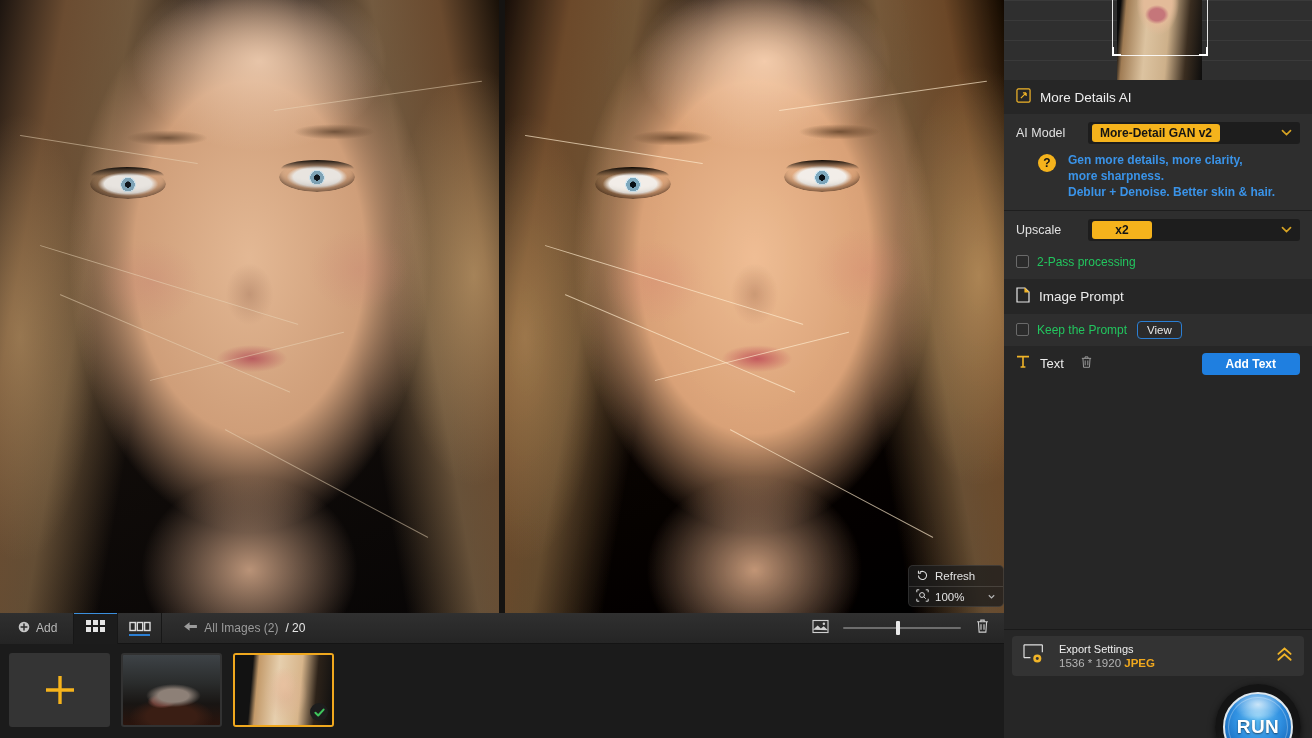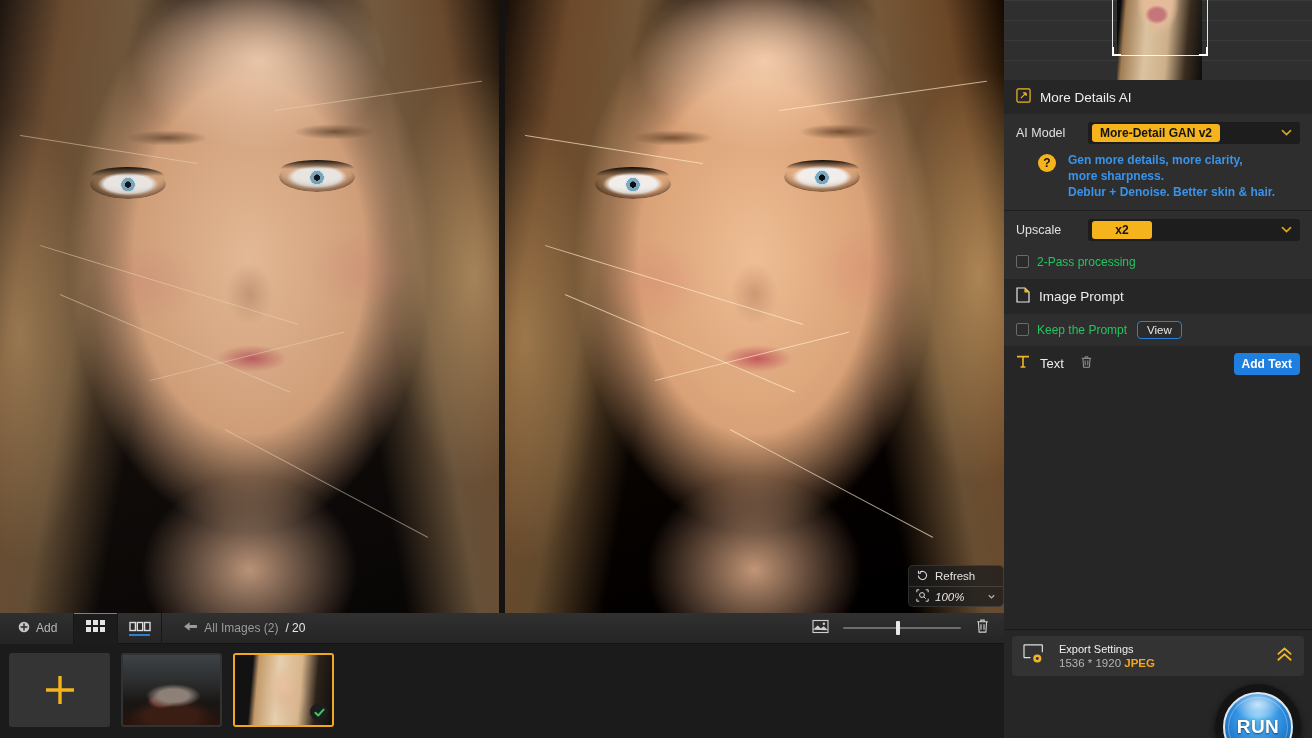--- a/index.html
+++ b/index.html
@@ -79,21 +79,21 @@
 
   
   .viewer-controls {
     position: absolute; right: 4px; bottom: 6px;
     width: 96px; border-radius: 5px; overflow: hidden;
     background: rgba(28,28,28,.78);
     border: 1px solid rgba(255,255,255,.1);
     font-size: 11.5px; color: #e2e2e2;
   }
   .vc-row { display: flex; align-items: center; gap: 6px; padding: 3px 7px; height: 20px; }
-  .vc-row + .vc-row { border-top: 1px solid rgba(255,255,255,.13); font-style: italic; }
+  .vc-row + .vc-row { border-top: 1px solid rgba(255,255,255,.13); }
   .vc-row svg { flex: 0 0 auto; }
   .vc-caret { margin-left: auto; }
 
   
   .filmbar {
     position: absolute; left: 0; top: 613px;
     width: 1004px; height: 125px;
     background: #1b1b1b;
   }
   .filmbar-toolbar {
@@ -235,21 +235,21 @@
   }
   .checkbox-label { font-size: 12px; color: #22c55e; }
   .btn-view {
     font-size: 11.5px; color: #e8e8e8;
     border: 1px solid #2b7fd4; border-radius: 4px;
     padding: 2px 9px; background: #2b2b2b;
   }
   .btn-blue {
     background: #1f7fe0; color: #fff;
     font-size: 12px; font-weight: bold;
-    border-radius: 4px; padding: 4px 8px;
+    border-radius: 4px; padding: 4px 24px;
     border: none;
   }
   .divider-line { height: 1px; background: #1e1e1e; }
   .panel-spacer { flex: 1; }
 
   .export-wrap { padding: 6px 8px 0 8px; border-top: 1px solid #1a1a1a; }
   .export-card {
     display: flex; align-items: center; gap: 11px;
     background: #333333; border-radius: 4px;
     padding: 7px 10px;

